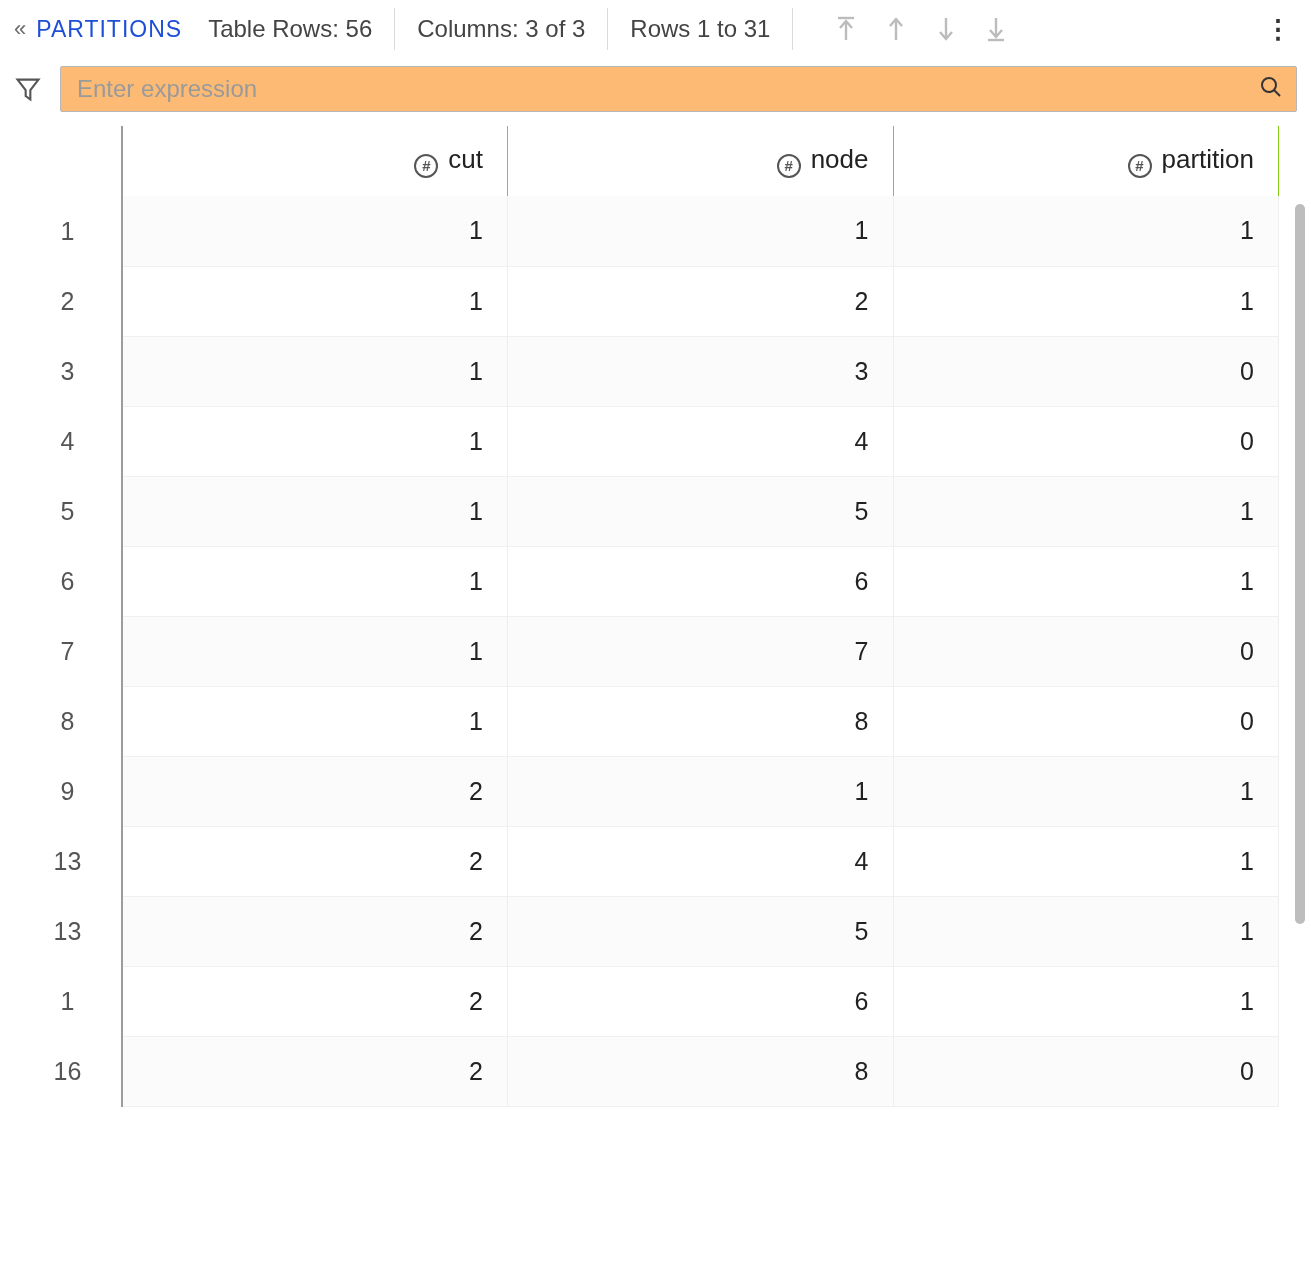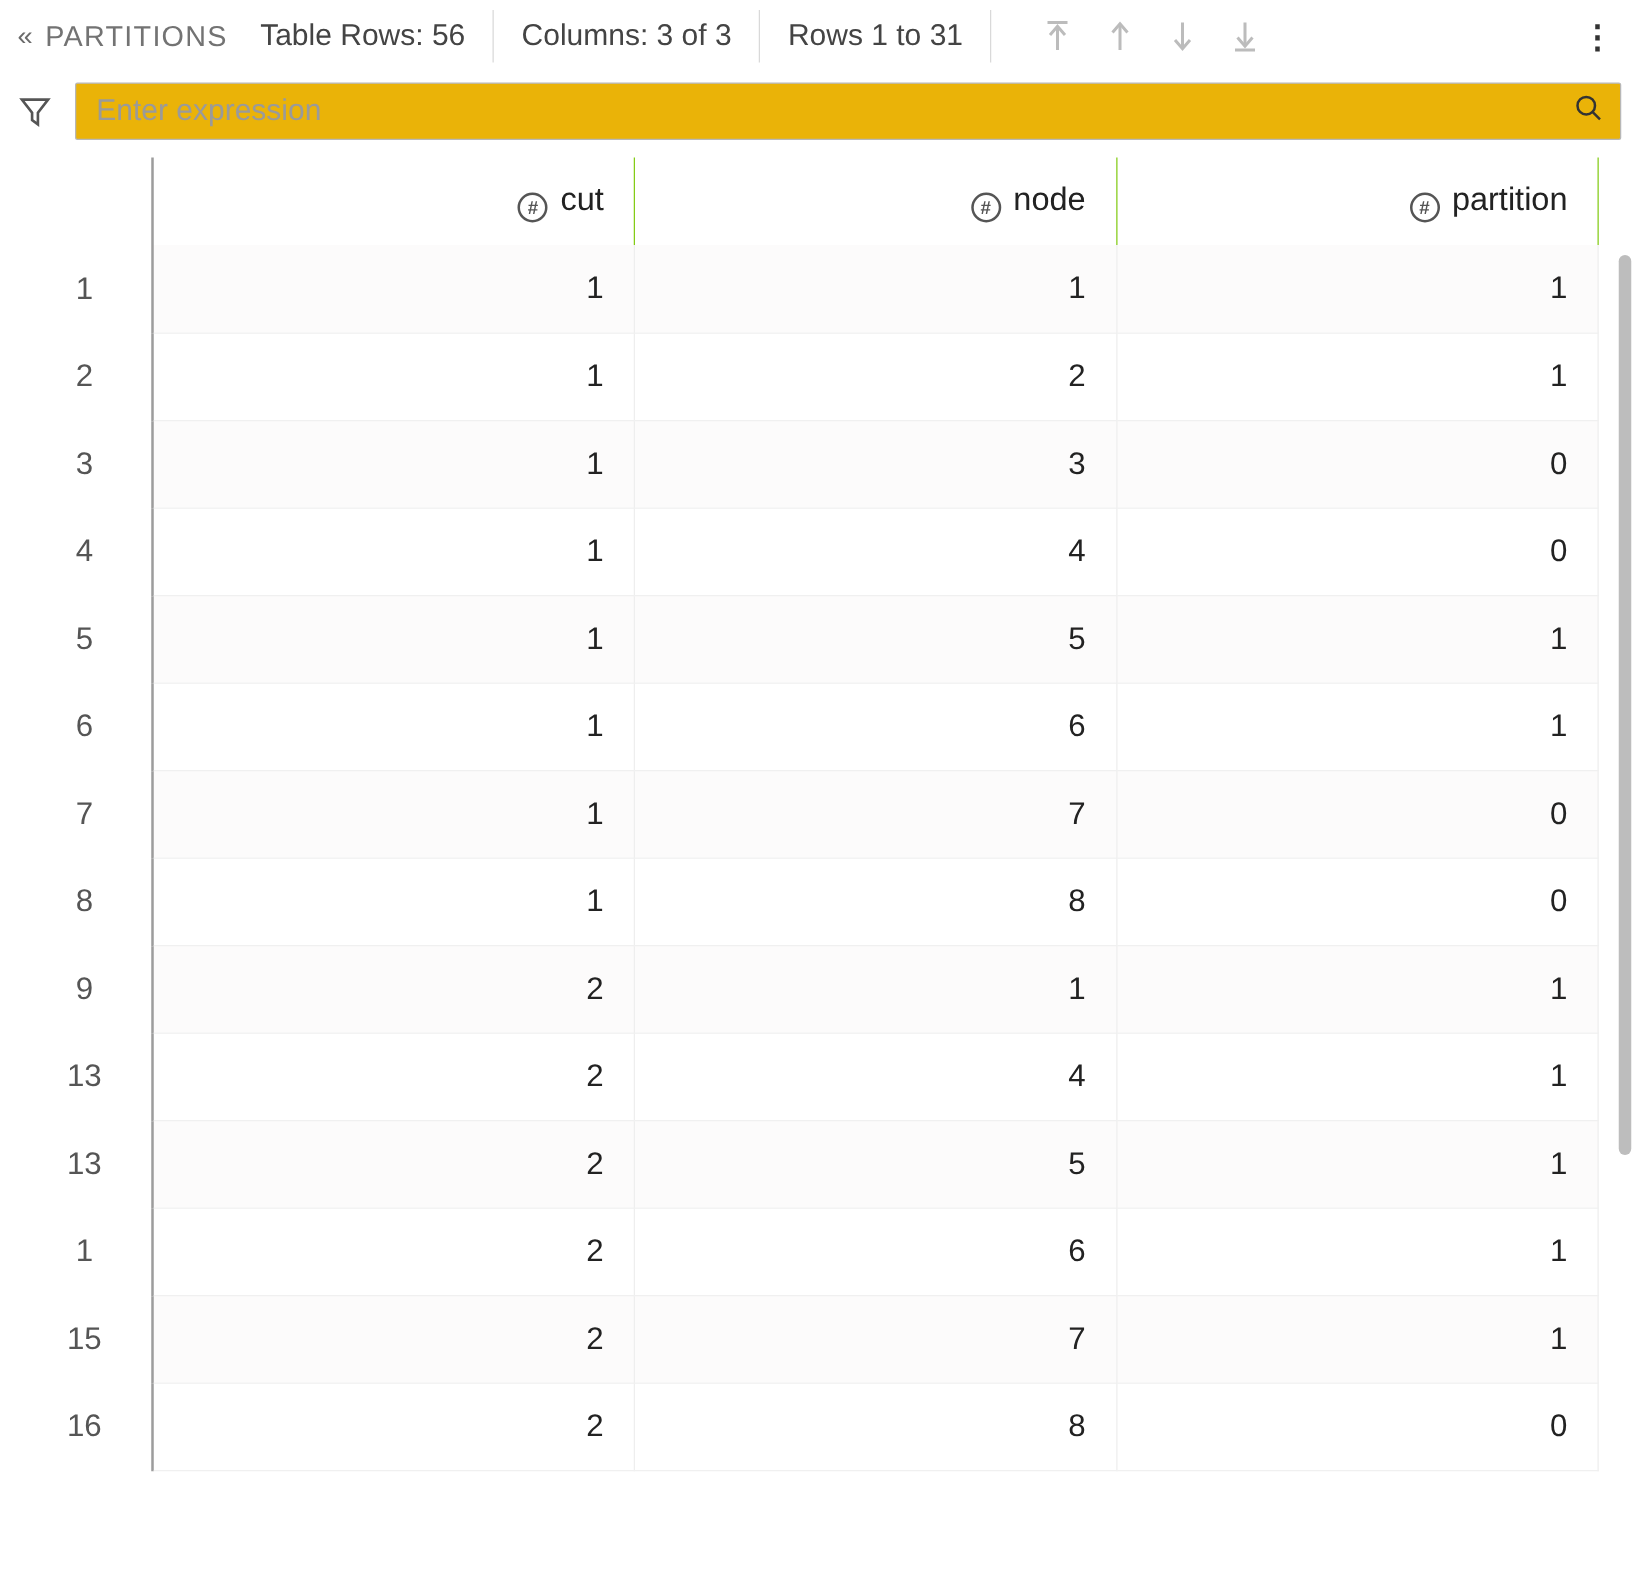--- a/index.html
+++ b/index.html
@@ -32,21 +32,21 @@
   .toolbar .back-icon {
     font-size: 22px;
     color: #6b6b6b;
     margin-right: 14px;
     cursor: pointer;
     letter-spacing: -4px;
   }
   .toolbar .title {
     letter-spacing: 1px;
     font-size: 23px;
-    color: #737373;
+    color: #1d4ed8;
   }
   .toolbar .info {
     font-size: 24px;
     color: #444;
     white-space: nowrap;
   }
   .toolbar .info.first { margin-left: 26px; text-align: center; }
   .nav-icons {
     display: flex;
     align-items: center;
@@ -87,21 +87,21 @@
   .filter-input {
     width: 100%;
     height: 46px;
     border: 1px solid #b7b7b7;
     border-radius: 2px;
     padding: 0 52px 0 16px;
     font-size: 24px;
     font-family: inherit;
     font-weight: 300;
     color: #333;
-    background: #eab308;
+    background: #fdba74;
   }
   .filter-input::placeholder { color: #9a9a9a; }
   .search-icon {
     position: absolute;
     right: 14px;
     top: 50%;
     transform: translateY(-50%);
     color: #555;
     cursor: pointer;
   }
@@ -337,26 +337,20 @@
           <td class="cell">5</td>
           <td class="cell">1</td>
         </tr>
         <tr>
           <td class="rownum">1</td>
           <td class="cell">2</td>
           <td class="cell">6</td>
           <td class="cell">1</td>
         </tr>
         <tr>
-          <td class="rownum">15</td>
-          <td class="cell">2</td>
-          <td class="cell">7</td>
-          <td class="cell">1</td>
-        </tr>
-        <tr>
           <td class="rownum">16</td>
           <td class="cell">2</td>
           <td class="cell">8</td>
           <td class="cell">0</td>
         </tr>
       </tbody>
   </table>
 
   <div class="vscroll-track">
     <div class="vscroll-thumb"></div>

